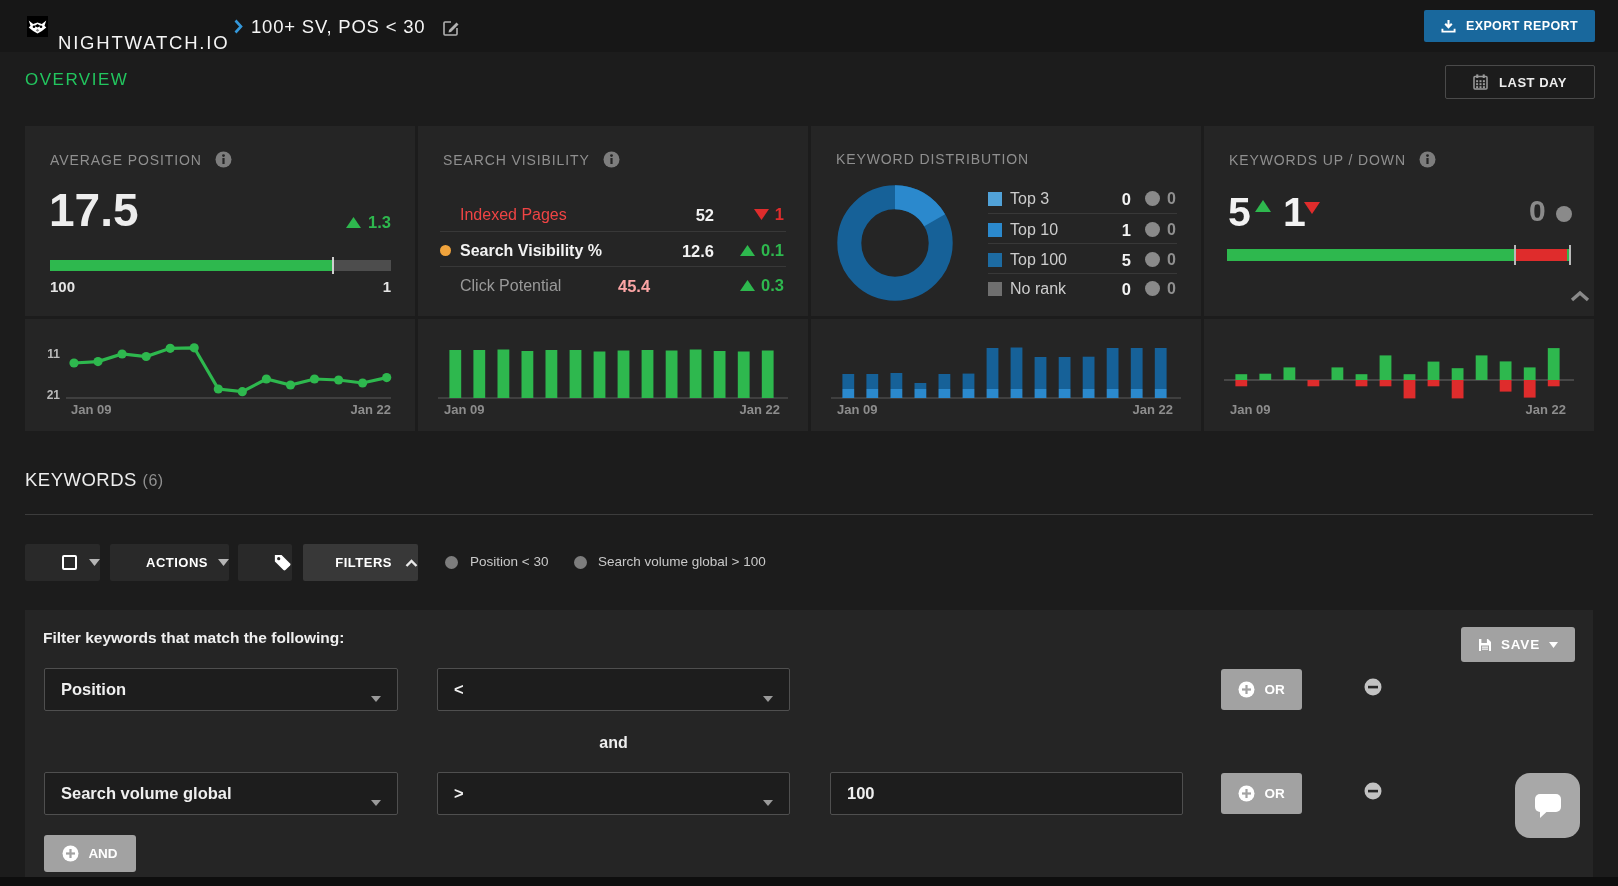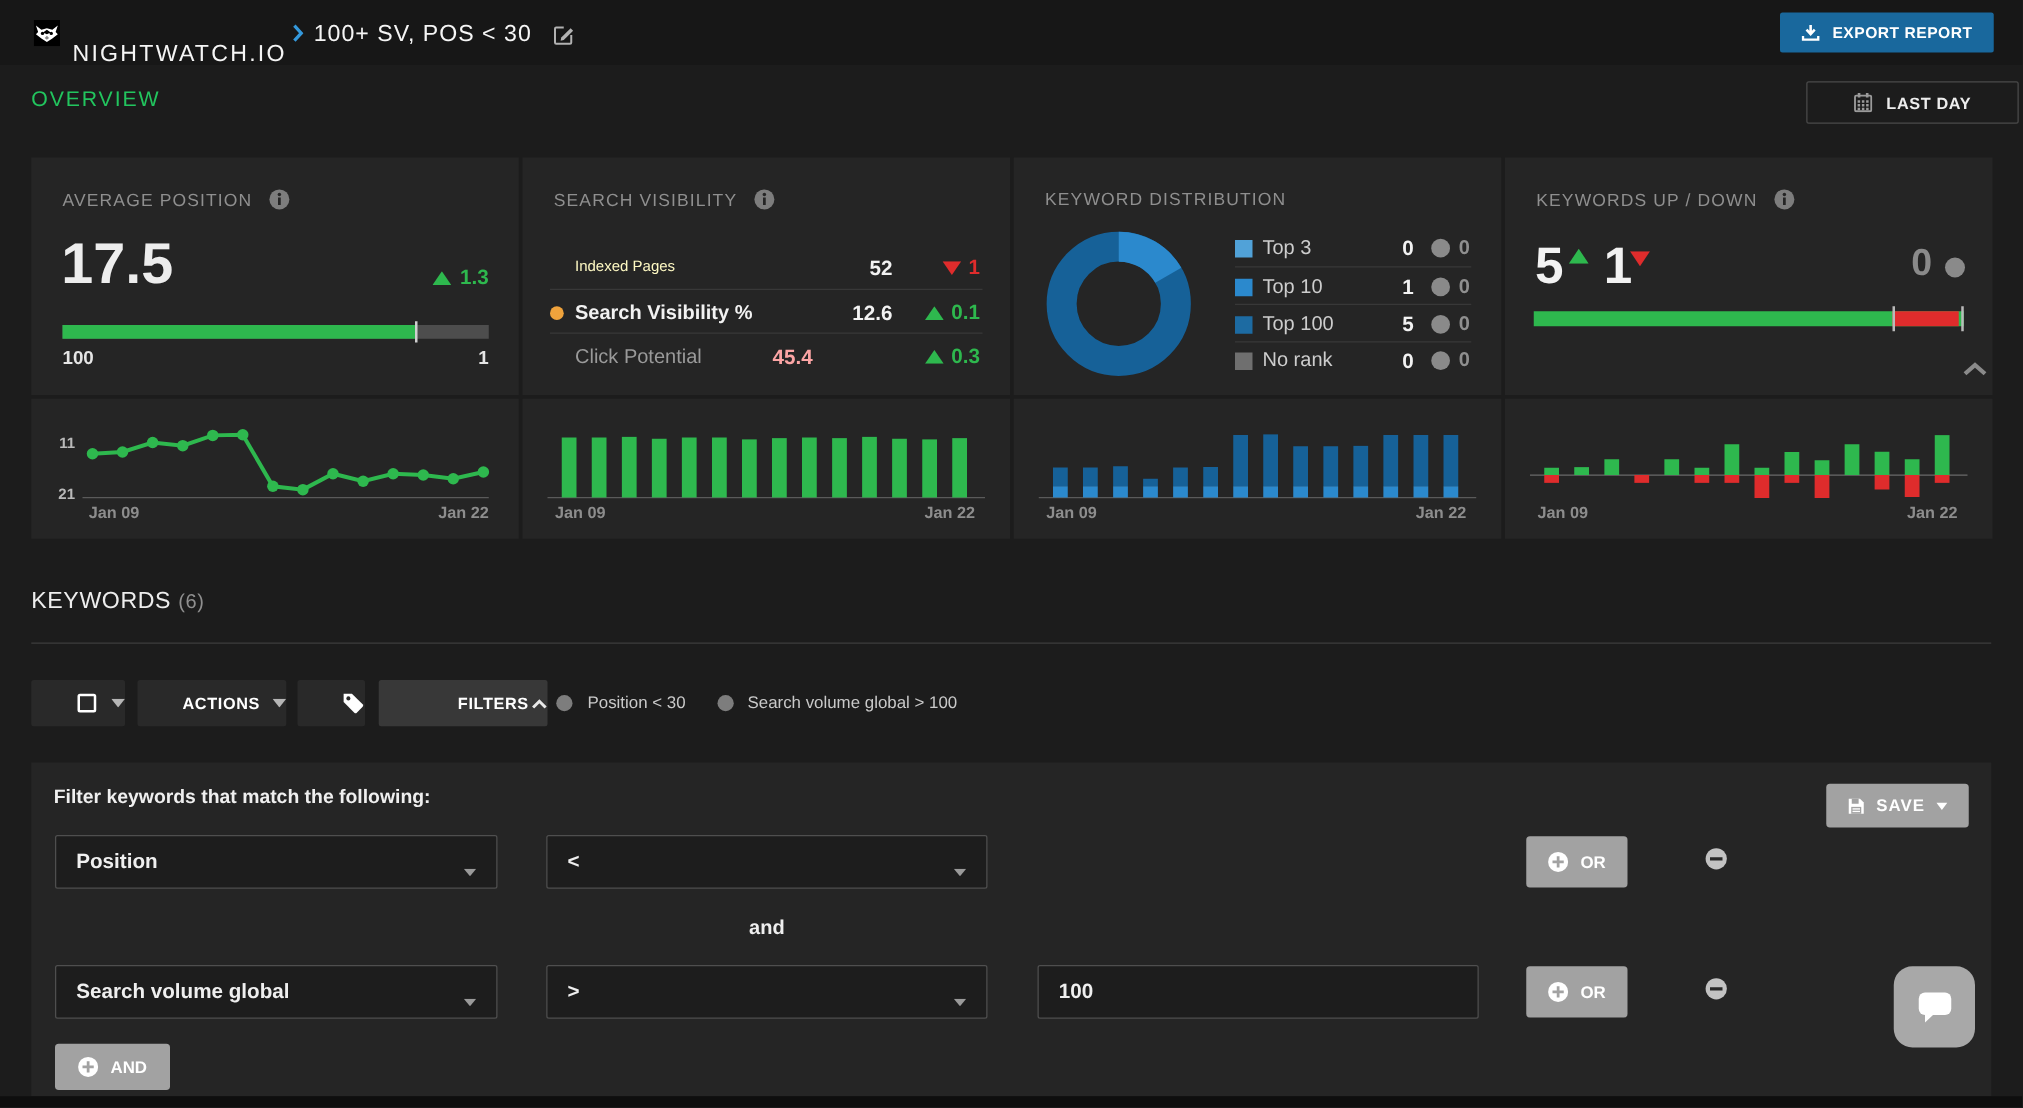--- a/index.html
+++ b/index.html
@@ -37,21 +37,21 @@
         </svg></div>
       <div class="abs" style="left:1424px;top:10px;width:171px;height:32px;background:#19689d;border-radius:2px;display:flex;align-items:center;justify-content:center;gap:10px;color:#fff;font-size:12.5px;font-weight:bold;letter-spacing:0.4px">
         <svg width="15" height="15" viewBox="0 0 16 16">
           <path d="M8 1 v7 M4.5 5 L8 8.8 L11.5 5" stroke="#fff" stroke-width="2.2" fill="none"></path>
           <path d="M1.5 10.5 v3 h13 v-3" fill="none" stroke="#fff" stroke-width="2"></path>
         </svg>
         <span>EXPORT REPORT</span>
       </div>
     </div>
     <div class="abs" style="left:25px;top:70px;font-size:17px;color:#22c55e;letter-spacing:1.5px">OVERVIEW</div>
-    <div class="abs" style="left:1445px;top:65px;width:170px;height:34px;border:1px solid #4a4a4a;border-radius:2px;display:flex;align-items:center;justify-content:center;gap:11px;color:#ededed;font-size:13px;font-weight:bold;letter-spacing:0.5px">
+    <div class="abs" style="left:1445px;top:65px;width:150px;height:34px;border:1px solid #4a4a4a;border-radius:2px;display:flex;align-items:center;justify-content:center;gap:11px;color:#ededed;font-size:13px;font-weight:bold;letter-spacing:0.5px">
       <svg width="15" height="16" viewBox="0 0 15 16">
         <rect x="1" y="2.5" width="13" height="12.5" rx="1" fill="none" stroke="#9a9a9a" stroke-width="1.5"></rect>
         <rect x="3.2" y="0.4" width="2.1" height="3.6" fill="#9a9a9a"></rect>
         <rect x="9.7" y="0.4" width="2.1" height="3.6" fill="#9a9a9a"></rect>
         <g fill="#9a9a9a">
           <rect x="3.1" y="6.2" width="2" height="2"></rect>
           <rect x="6.5" y="6.2" width="2" height="2"></rect>
           <rect x="9.9" y="6.2" width="2" height="2"></rect>
           <rect x="3.1" y="9.2" width="2" height="2"></rect>
           <rect x="6.5" y="9.2" width="2" height="2"></rect>
@@ -83,21 +83,21 @@
       <div style="position:absolute;left:0;top:0;width:283px;height:11px;background:#2eb84e"></div>
       <div style="position:absolute;left:282px;top:-3px;width:2px;height:17px;background:#cfcfcf"></div>
     </div>
     <div class="abs" style="left:50px;top:278px;font-size:15px;font-weight:bold;color:#e5e5e5">100</div>
     <div class="abs" style="left:50px;top:278px;width:341px;text-align:right;font-size:15px;font-weight:bold;color:#e5e5e5">1</div>
     <div class="ctitle" style="left:443px;top:151px">SEARCH VISIBILITY <svg class="info" width="17" height="17" viewBox="0 0 17 17">
         <circle cx="8.5" cy="8.5" r="8" fill="#7d7d7d"></circle>
         <rect x="7.4" y="7" width="2.2" height="6" fill="#252525"></rect>
         <circle cx="8.5" cy="4.6" r="1.4" fill="#252525"></circle>
       </svg></div>
-    <div class="abs" style="left:460px;top:206px;font-size:12px;font-weight:normal;color:#fef9c3">Indexed Pages</div>
+    <div class="abs" style="left:460px;top:206px;font-size:16px;font-weight:normal;color:#ef4444">Indexed Pages</div>
     <div class="abs" style="left:618px;top:206px;width:96px;text-align:right;font-size:16.5px;font-weight:bold;color:#f2f2f2">52</div>
     <div class="abs" style="left:700px;top:205px;width:84px;display:flex;align-items:center;justify-content:flex-end;gap:6px">
       <svg width="15" height="11" viewBox="0 0 15 11" style="display:inline-block">
         <polygon points="0,0 15,0 7.5,11" fill="#df2c2c"></polygon>
       </svg>
       <span style="font-size:16.5px;font-weight:bold;color:#df2c2c">1</span>
     </div>
     <div class="abs" style="left:440px;top:245px;width:11px;height:11px;border-radius:50%;background:#f0a33c"></div>
     <div class="abs" style="left:460px;top:242px;font-size:16px;font-weight:bold;color:#f2f2f2">Search Visibility %</div>
     <div class="abs" style="left:618px;top:242px;width:96px;text-align:right;font-size:16.5px;font-weight:bold;color:#f2f2f2">12.6</div>
@@ -285,21 +285,21 @@
       <svg width="11" height="7" viewBox="0 0 11 7">
         <polygon points="0,0 11,0 5.5,7" fill="#b5b5b5"></polygon>
       </svg>
     </div>
     <div class="btn" style="left:238px;top:544px;width:54px;height:37px">
       <svg width="19" height="19" viewBox="0 0 20 20">
         <path d="M2 2 h7 l9 9 a1.5 1.5 0 0 1 0 2.1 l-4.9 4.9 a1.5 1.5 0 0 1 -2.1 0 L2 9 Z" fill="#fff"></path>
         <circle cx="6" cy="6" r="1.7" fill="#292929"></circle>
       </svg>
     </div>
-    <div class="btn" style="left:303px;top:544px;width:135px;height:37px;background:#383838;gap:2px">
+    <div class="btn" style="left:303px;top:544px;width:115px;height:37px;background:#383838;gap:13px">
       <span>FILTERS</span>
       <svg width="13" height="8" viewBox="0 0 13 8">
         <path d="M1.5 7 L6.5 2 L11.5 7" fill="none" stroke="#e8e8e8" stroke-width="2.4"></path>
       </svg>
     </div>
     <div class="abs" style="left:445px;top:556px;width:13px;height:13px;border-radius:50%;background:#7d7d7d"></div>
     <div class="abs" style="left:470px;top:554px;font-size:13.5px;color:#c9c9c9">Position &lt; 30</div>
     <div class="abs" style="left:574px;top:556px;width:13px;height:13px;border-radius:50%;background:#7d7d7d"></div>
     <div class="abs" style="left:598px;top:554px;font-size:13.5px;color:#c9c9c9">Search volume global &gt; 100</div>
     <div class="abs" style="left:25px;top:610px;width:1568px;height:267px;background:#252525"></div>

